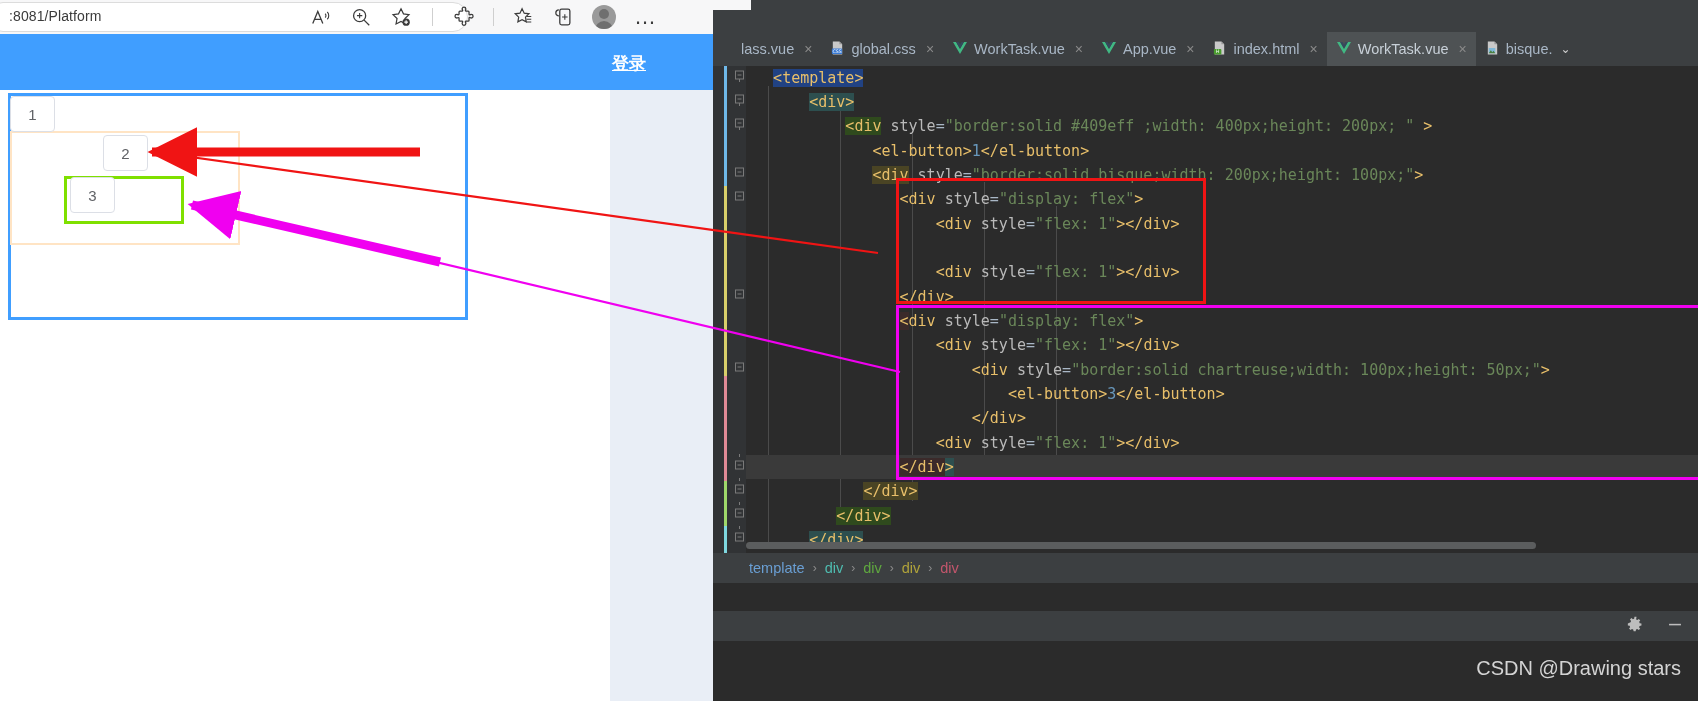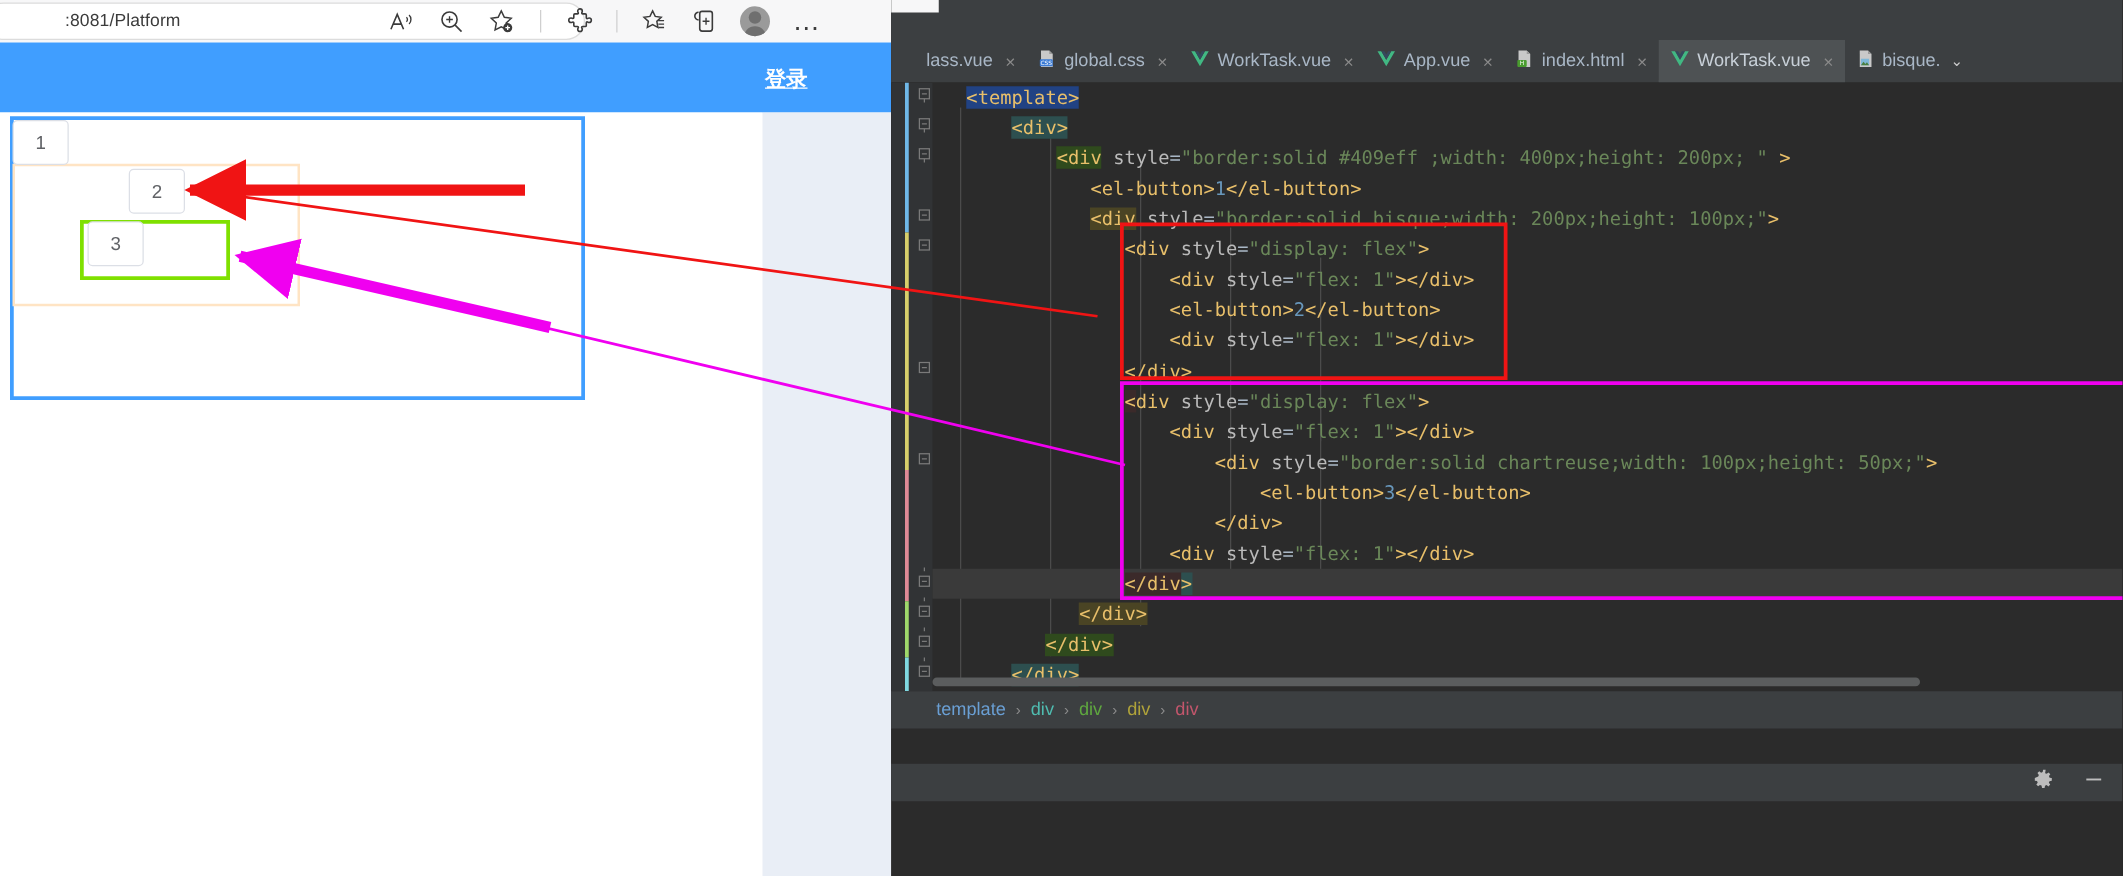--- a/index.html
+++ b/index.html
@@ -29,21 +29,20 @@
     background: #ffffff;
     border: 1px solid #dcdcdc;
     border-radius: 15px;
   }
   .omnibox-text {
     position: absolute; left: 20px; top: 5px;
     font-size: 14px; color: #3b3b3b;
     letter-spacing: .1px;
     font-family: "Liberation Sans", sans-serif;
     white-space: nowrap;
-    margin-left: 43px;
   }
   .chrome-icons {
     position: absolute; left: 310px; top: 0;
     height: 34px;
     display: flex; align-items: center; gap: 18px;
   }
   .cicon { width: 22px; height: 22px; display:block; }
   .chrome-sep {
     width: 1px; height: 18px; background: #cfcfcf;
   }
@@ -499,21 +498,20 @@
         <div class="ln" style="top:48px;">           <span class="hl-div2"><span class="brack">&lt;</span><span class="tagname">div</span></span> <span class="attr">style</span><span class="txt">=</span><span class="str">"border:solid #409eff ;width: 400px;height: 200px; "</span> <span class="brack">&gt;</span></div>
 
         <div class="ln" style="top:73px;">              <span class="brack">&lt;</span><span class="tagname">el-button</span><span class="brack">&gt;</span><span class="num">1</span><span class="brack">&lt;/</span><span class="tagname">el-button</span><span class="brack">&gt;</span></div>
 
         <div class="ln" style="top:97px;">              <span class="hl-div3"><span class="brack">&lt;</span><span class="tagname">div</span></span> <span class="attr">style</span><span class="txt">=</span><span class="str">"border:solid bisque;width: 200px;height: 100px;"</span><span class="brack">&gt;</span></div>
 
         <div class="ln" style="top:121px;">                 <span class="brack">&lt;</span><span class="tagname">div</span> <span class="attr">style</span><span class="txt">=</span><span class="str">"display: flex"</span><span class="brack">&gt;</span></div>
 
         <div class="ln" style="top:146px;">                     <span class="brack">&lt;</span><span class="tagname">div</span> <span class="attr">style</span><span class="txt">=</span><span class="str">"flex: 1"</span><span class="brack">&gt;&lt;/</span><span class="tagname">div</span><span class="brack">&gt;</span></div>
 
-        <div class="ln" style="top:170px;">                     <span class="brack">&lt;</span><span class="tagname">el-button</span><span class="brack">&gt;</span><span class="num">2</span><span class="brack">&lt;/</span><span class="tagname">el-button</span><span class="brack">&gt;</span></div>
 
         <div class="ln" style="top:194px;">                     <span class="brack">&lt;</span><span class="tagname">div</span> <span class="attr">style</span><span class="txt">=</span><span class="str">"flex: 1"</span><span class="brack">&gt;&lt;/</span><span class="tagname">div</span><span class="brack">&gt;</span></div>
 
         <div class="ln" style="top:219px;">                 <span class="brack">&lt;/</span><span class="tagname">div</span><span class="brack">&gt;</span></div>
 
         <div class="ln" style="top:243px;">                 <span class="hl-brace"><span class="brack">&lt;</span></span><span class="tagname">div</span> <span class="attr">style</span><span class="txt">=</span><span class="str">"display: flex"</span><span class="brack">&gt;</span></div>
 
         <div class="ln" style="top:267px;">                     <span class="brack">&lt;</span><span class="tagname">div</span> <span class="attr">style</span><span class="txt">=</span><span class="str">"flex: 1"</span><span class="brack">&gt;&lt;/</span><span class="tagname">div</span><span class="brack">&gt;</span></div>
 
         <div class="ln" style="top:292px;">                         <span class="brack">&lt;</span><span class="tagname">div</span> <span class="attr">style</span><span class="txt">=</span><span class="str">"border:solid chartreuse;width: 100px;height: 50px;"</span><span class="brack">&gt;</span></div>
@@ -561,20 +559,23 @@
           <path d="M11.2 1h-2.4l-.4 2.1-1.5.6-1.7-1.3-1.7 1.7 1.3 1.7-.6 1.5L1 8.8v2.4l2.1.4.6 1.5-1.3 1.7 1.7 1.7 1.7-1.3 1.5.6.5 2.2h2.4l.4-2.1 1.5-.6 1.7 1.3 1.7-1.7-1.3-1.7.6-1.5 2.2-.5V8.8l-2.1-.4-.6-1.5 1.3-1.7-1.7-1.7-1.7 1.3-1.5-.6z"></path>
         </svg>
       </span>
       <span class="sb-ico">
         <svg width="18" height="17" viewBox="0 0 20 20">
             <rect x="3" y="9.2" width="14" height="1.8" fill="#bdbdbd"></rect>
           </svg>
       </span>
     </div>
 
+    <div class="watermark-row">
+      <div class="watermark">CSDN @Drawing stars</div>
+    </div>
   </div>
 
   <svg class="arrows" viewBox="0 0 1698 701">
     <defs>
       <marker id="arrowRed" viewBox="0 0 12 12" refX="10" refY="6" markerWidth="6" markerHeight="6" orient="auto">
         <path d="M11 6L0 11.5V0.5z" fill="#f01414"></path>
       </marker>
       <marker id="arrowMag" viewBox="0 0 12 12" refX="10" refY="6" markerWidth="6" markerHeight="6" orient="auto">
         <path d="M11 6L0 11.5V0.5z" fill="#f000f0"></path>
       </marker>

